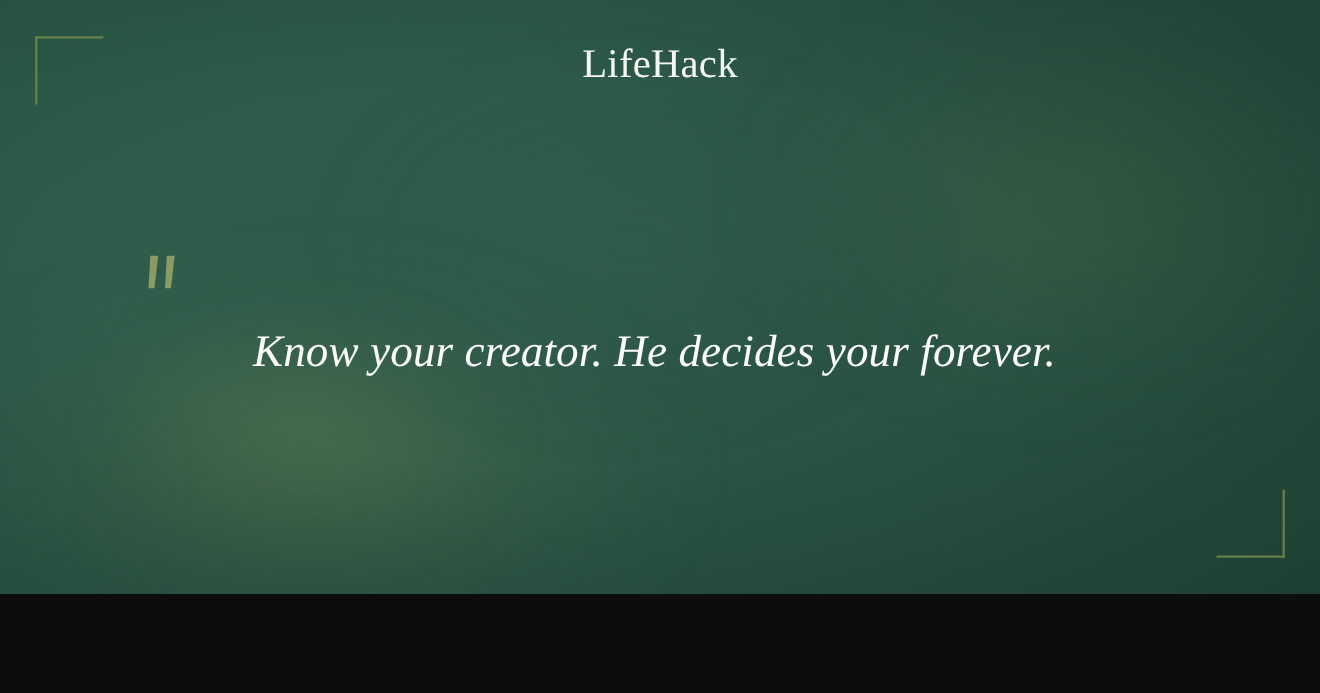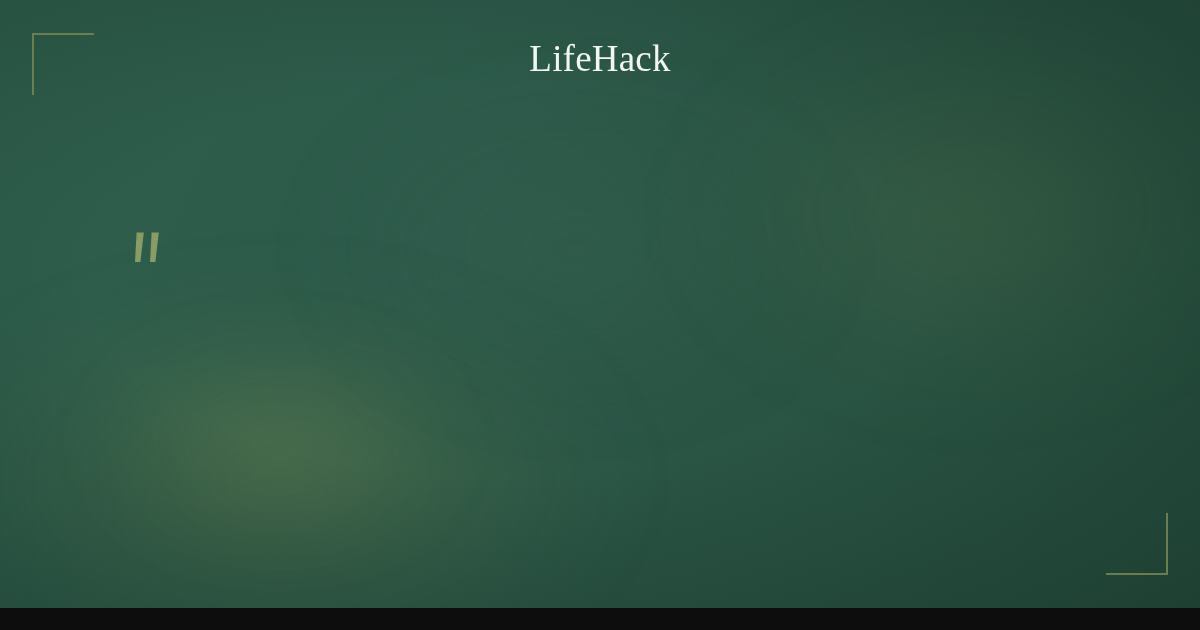--- a/index.html
+++ b/index.html
@@ -4,21 +4,21 @@
 <style>
   html, body {
     margin: 0;
     padding: 0;
     background: #0d0d0d;
   }
 
   .canvas {
     position: relative;
     width: 1200px;
-    height: 608px;
+    height: 540px;
     overflow: hidden;
     font-family: "Liberation Serif", "DejaVu Serif", serif;
     background-color: #2e5c4b;
   }
 
   
   .bg-base {
     position: absolute;
     inset: 0;
     background:
@@ -146,14 +146,15 @@
 
   <div class="brand">LifeHack</div>
 
   <div class="quote-mark">
     <svg width="48" height="62" viewBox="0 0 48 62" xmlns="http://www.w3.org/2000/svg" aria-hidden="true">
       <path d="M6.6 26.5 L13.8 26.5 L10.4 56.0 L5.0 56.0 Z" fill="#8a9b63"></path>
       <path d="M21.6 26.5 L28.8 26.5 L25.4 56.0 L20.0 56.0 Z" fill="#8a9b63"></path>
     </svg>
   </div>
 
+  <div class="quote-text">Know your creator. He decides your forever.</div>
 
 </div>
 
 </body></html>

